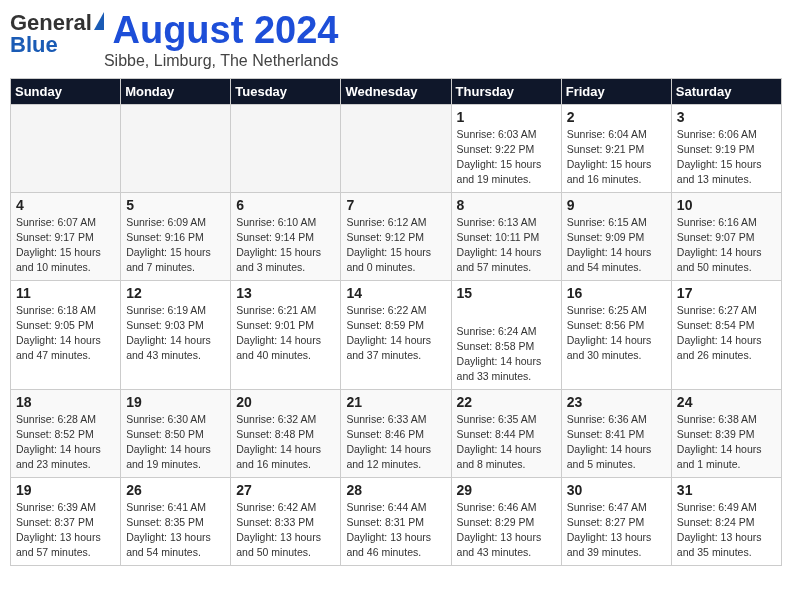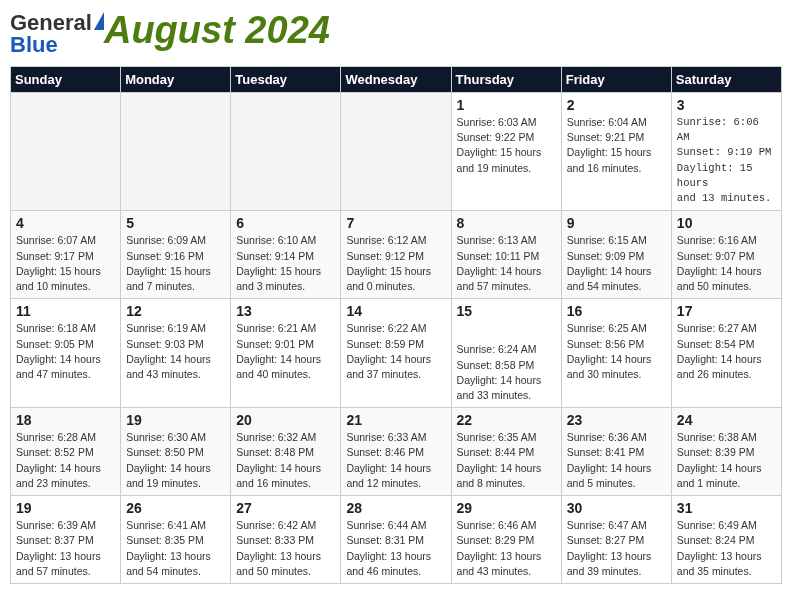--- a/index.html
+++ b/index.html
@@ -34,23 +34,22 @@
       height: 0;
       border-left: 10px solid transparent;
       border-bottom: 18px solid #1a5bb5;
       margin-left: 2px;
       margin-top: -4px;
     }
     .title-block { text-align: right; }
     .month-title {
       font-size: 38px;
       font-weight: bold;
-      color: #4d7c0f;
+      color: #1d4ed8;
       line-height: 1.1;
-      font-style: italic;
     }
     .location {
       font-size: 16px;
       color: #444;
     }
     table {
       width: 100%;
       border-collapse: collapse;
       table-layout: fixed;
     }
@@ -94,20 +93,21 @@
 <div class="header">
   <div class="logo">
     <div class="logo-text">
       <span class="logo-general">General</span>
       <div class="logo-triangle"></div>
     </div>
     <span class="logo-blue" style="font-size:22px;font-weight:bold;margin-top:-4px;">Blue</span>
   </div>
   <div class="title-block">
     <div class="month-title">August 2024</div>
+    <div class="location">Sibbe, Limburg, The Netherlands</div>
   </div>
 </div>
 
 <table>
   <thead>
     <tr id="header-row">
     <th>Sunday</th>
         <th>Monday</th>
         <th>Tuesday</th>
         <th>Wednesday</th>
@@ -131,21 +131,21 @@
         </td>
         <td>
           <span class="day-num">2</span>
           <div class="day-info" style="white-space: pre-line;">Sunrise: 6:04 AM
 Sunset: 9:21 PM
 Daylight: 15 hours
 and 16 minutes.</div>
         </td>
         <td>
           <span class="day-num">3</span>
-          <div class="day-info" style="white-space: pre-line; font-family: Liberation Mono, monospace;">Sunrise: 6:06 AM
+          <div class="day-info" style="white-space: pre-line;">Sunrise: 6:06 AM
 Sunset: 9:19 PM
 Daylight: 15 hours
 and 13 minutes.</div>
         </td>
       </tr>
       <tr>
         <td>
           <span class="day-num">4</span>
           <div class="day-info" style="white-space: pre-line;">Sunrise: 6:07 AM
 Sunset: 9:17 PM

